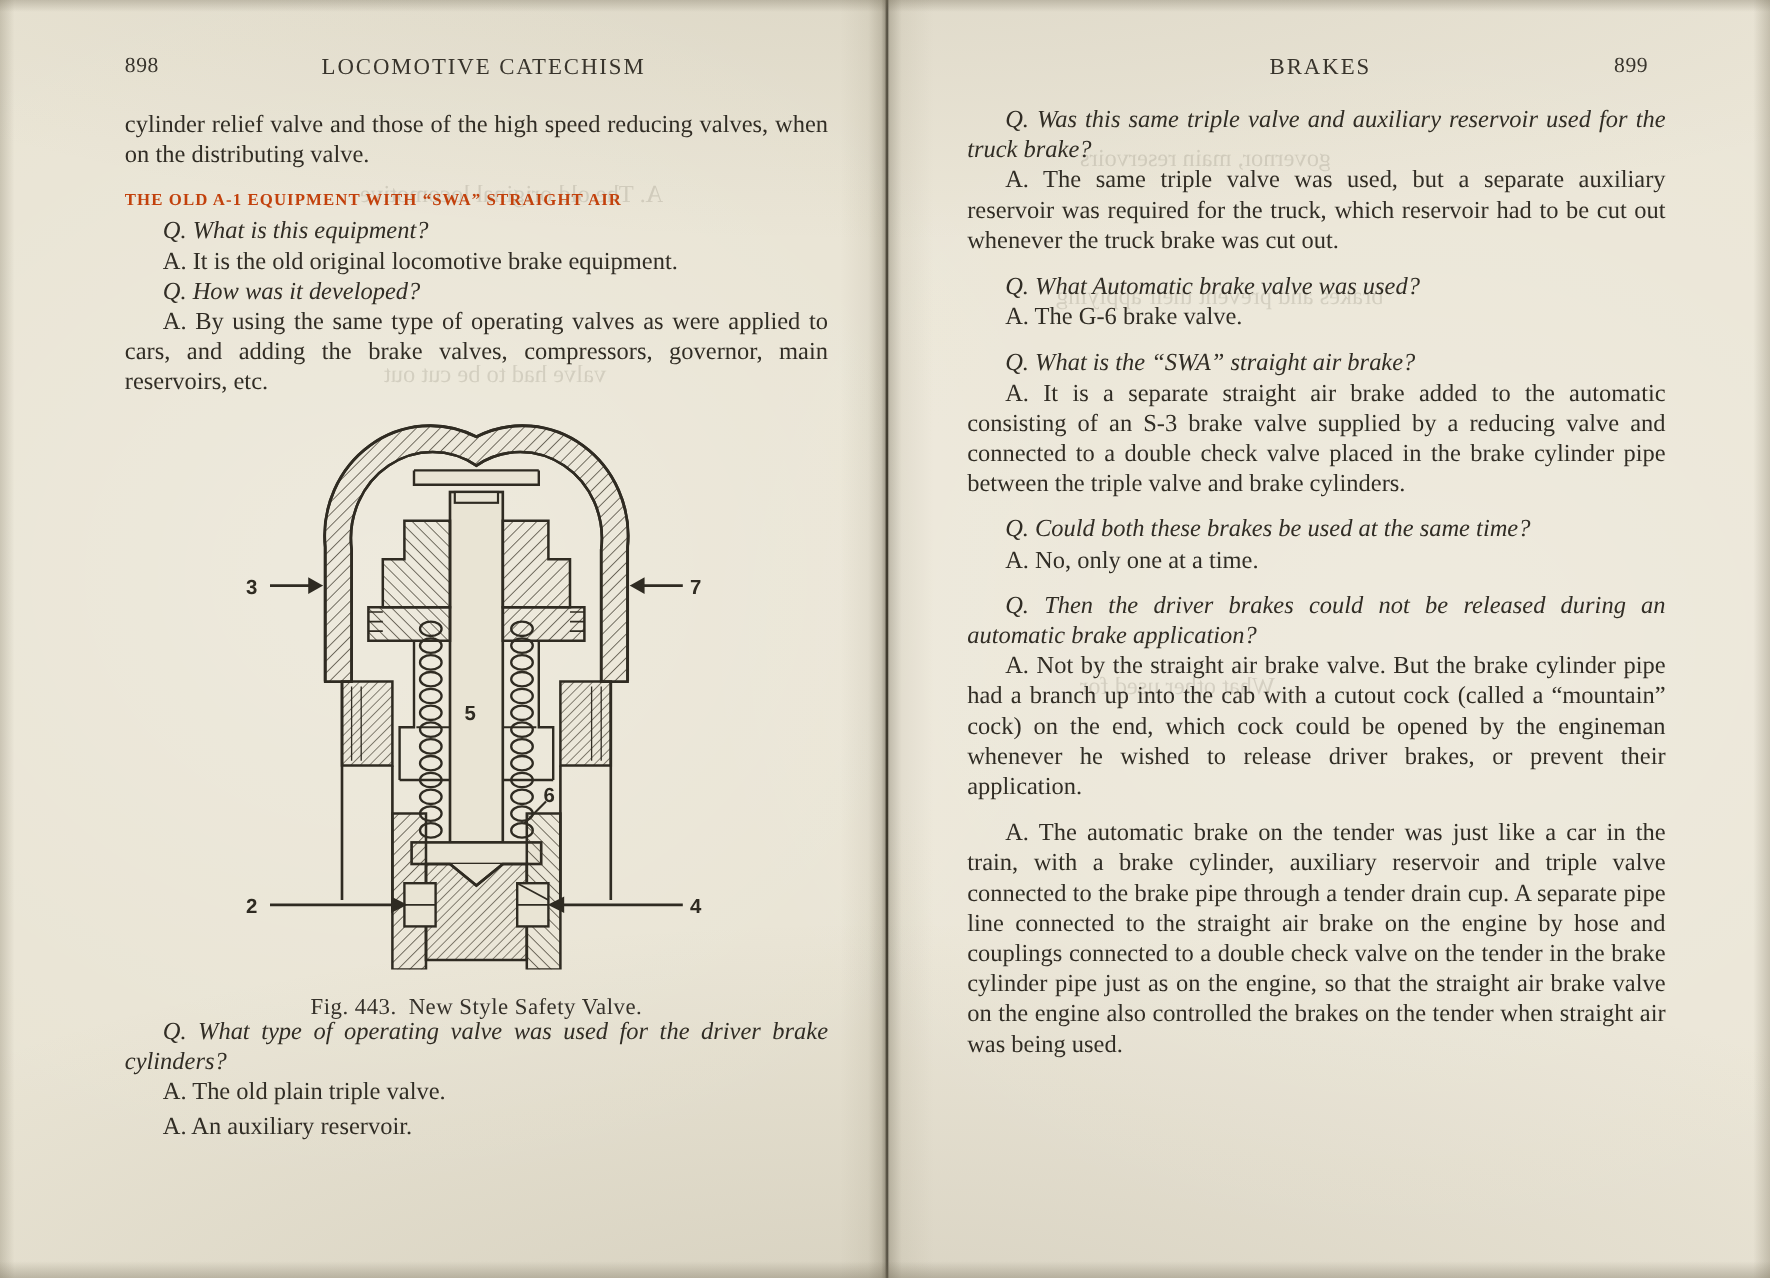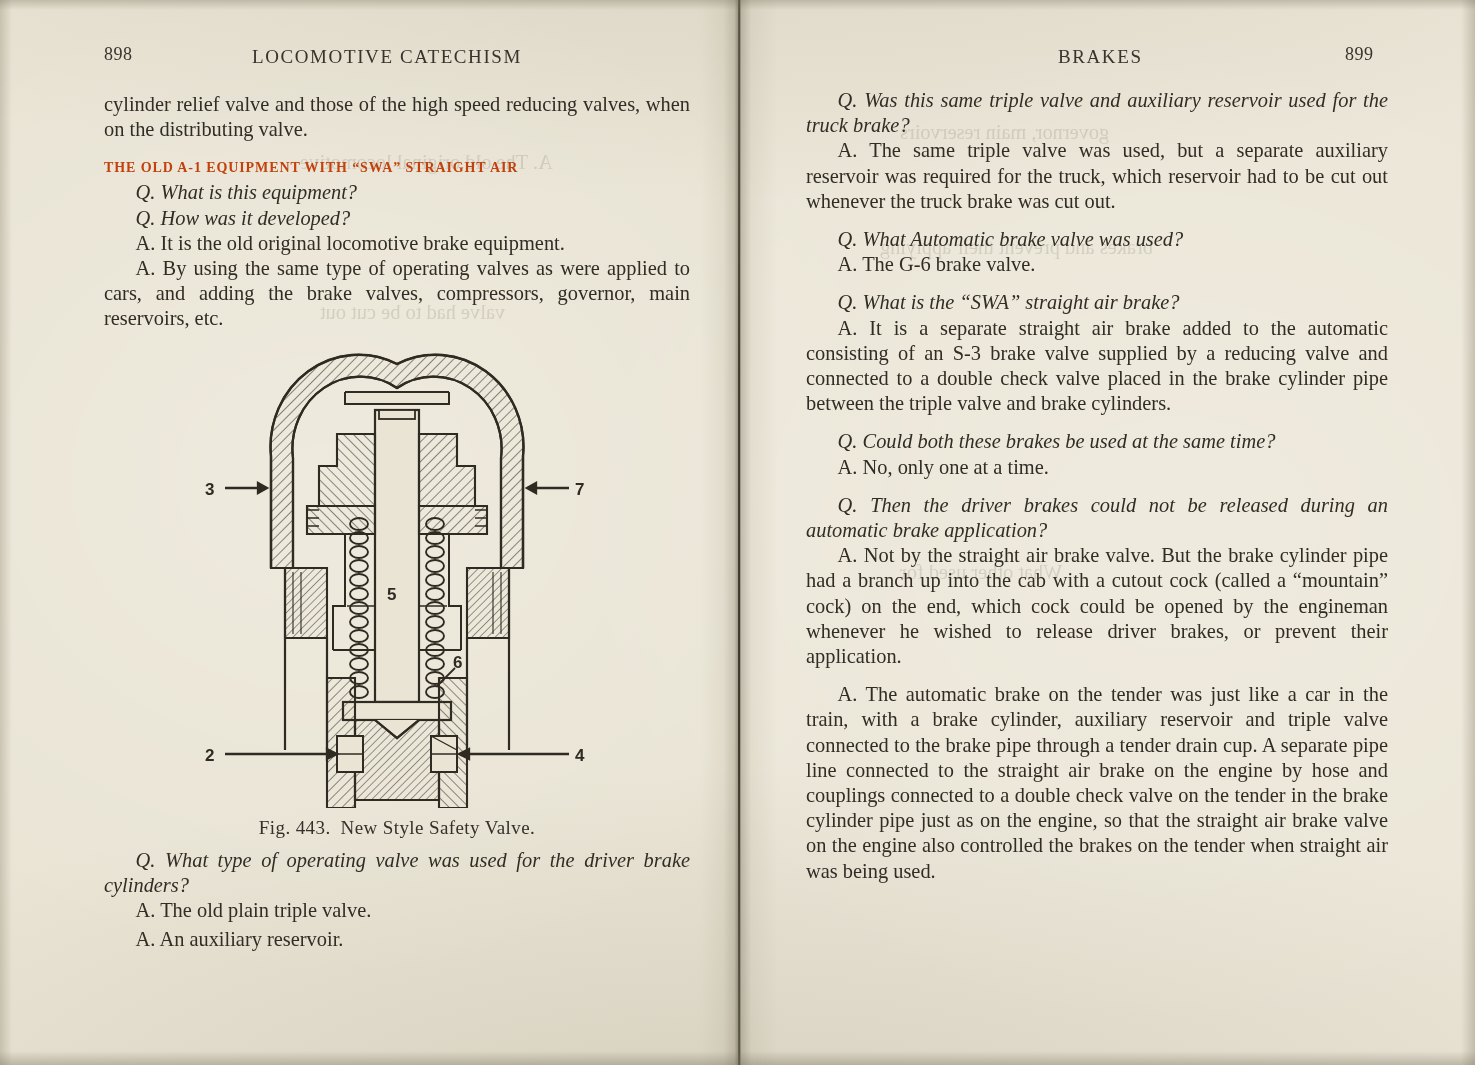--- a/index.html
+++ b/index.html
@@ -145,21 +145,21 @@
     left: 104px;
     top: 338px;
     width: 586px;
   }
   .figure-svg { display: block; margin: 0 auto; }
   .figcap {
     text-align: center;
     font-size: 19px;
     letter-spacing: 0.4px;
     color: #35312a;
-    margin-top: 9px;
+    margin-top: 21px;
   }
   .figcap .num { margin-right: 10px; }
 
   
   .bleed {
     position: absolute;
     color: rgba(90,84,64,0.17);
     font-size: 20.4px;
     line-height: 25.2px;
     transform: scaleX(-1);
@@ -177,36 +177,36 @@
   <div class="sheet sheet-right"></div>
   <div class="grain"></div>
 
   <div class="bleed" style="left:300px; top:150px;">A. The old original locomotive</div>
   <div class="bleed" style="left:320px; top:300px;">valve had to be cut out</div>
   <div class="bleed" style="left:900px; top:120px;">governor, main reservoirs</div>
   <div class="bleed" style="left:880px; top:235px;">brakes and prevent their applying</div>
   <div class="bleed" style="left:900px; top:560px;">What other used for</div>
 
   <div class="folio" style="left:104px; top:44px;">898</div>
-  <div class="runhead" style="left:252px; top:46px;">LOCOMOTIVE CATECHISM</div>
+  <div class="runhead" style="left:268px; top:46px;">LOCOMOTIVE CATECHISM</div>
 
   <div class="runhead" style="left:1058px; top:46px;">BRAKES</div>
   <div class="folio" style="left:1345px; top:44px;text-align:center;">899</div>
 
   <div class="col col-left">
 
     <p class="cont">cylinder relief valve and those of the high speed reducing valves, when on the distributing valve.</p>
 
     <div class="gap"></div>
 
     <h2 class="section">THE OLD A-1 EQUIPMENT WITH “SWA” STRAIGHT AIR</h2>
 
     <p class="qa q">Q. What is this equipment?</p>
+    <p class="qa">A. It is the old original locomotive brake equipment.</p>
     <p class="qa q">Q. How was it developed?</p>
-    <p class="qa">A. It is the old original locomotive brake equipment.</p>
     <p class="qa">A. By using the same type of operating valves as were applied to cars, and adding the brake valves, compressors, governor, main reservoirs, etc.</p>
   </div>
 
   <div class="figure-wrap">
     <svg class="figure-svg" width="420" height="470" viewBox="0 0 420 470">
       <defs>
         <pattern id="hatchR" width="7" height="7" patternTransform="rotate(45)" patternUnits="userSpaceOnUse">
           <line x1="0" y1="0" x2="0" y2="7" stroke="#3b3629" stroke-width="1.15"></line>
         </pattern>
         <pattern id="hatchL" width="7" height="7" patternTransform="rotate(-45)" patternUnits="userSpaceOnUse">

